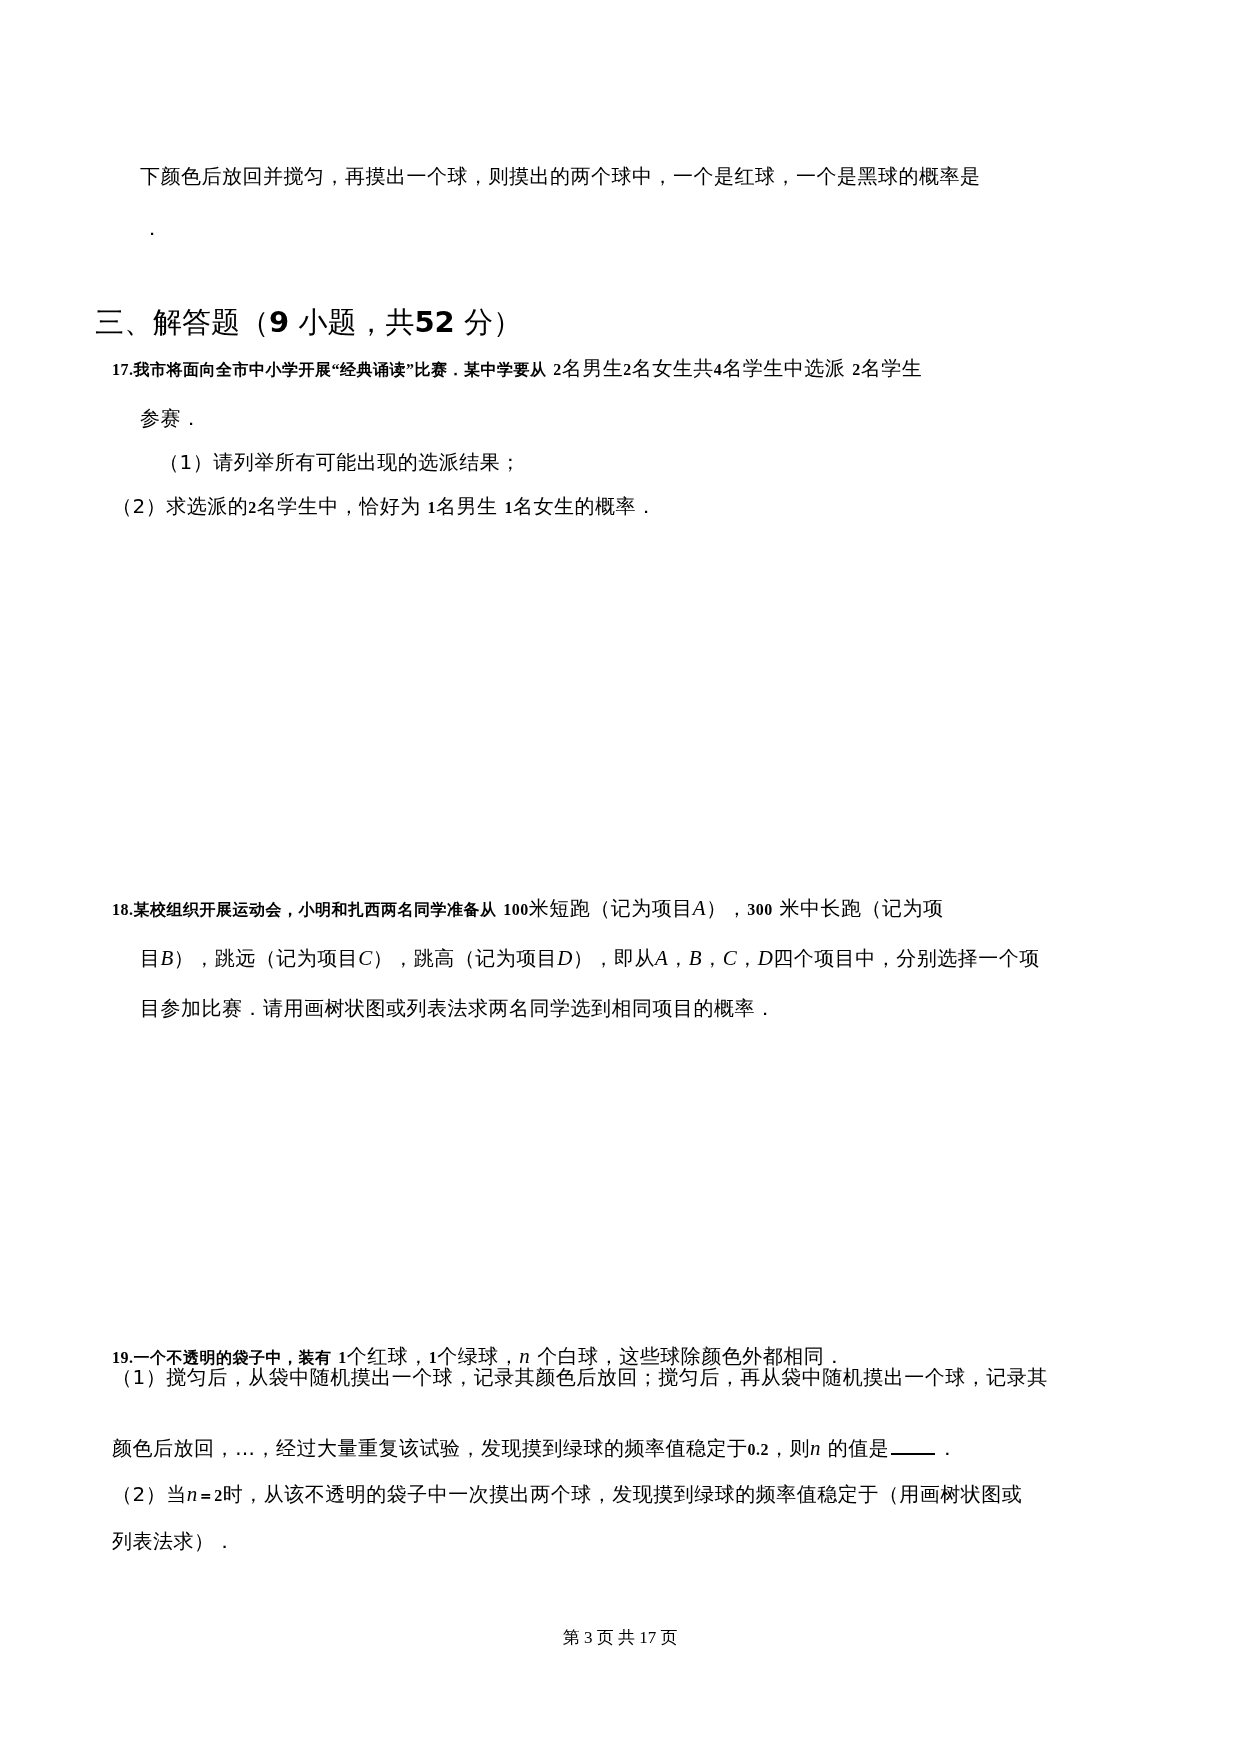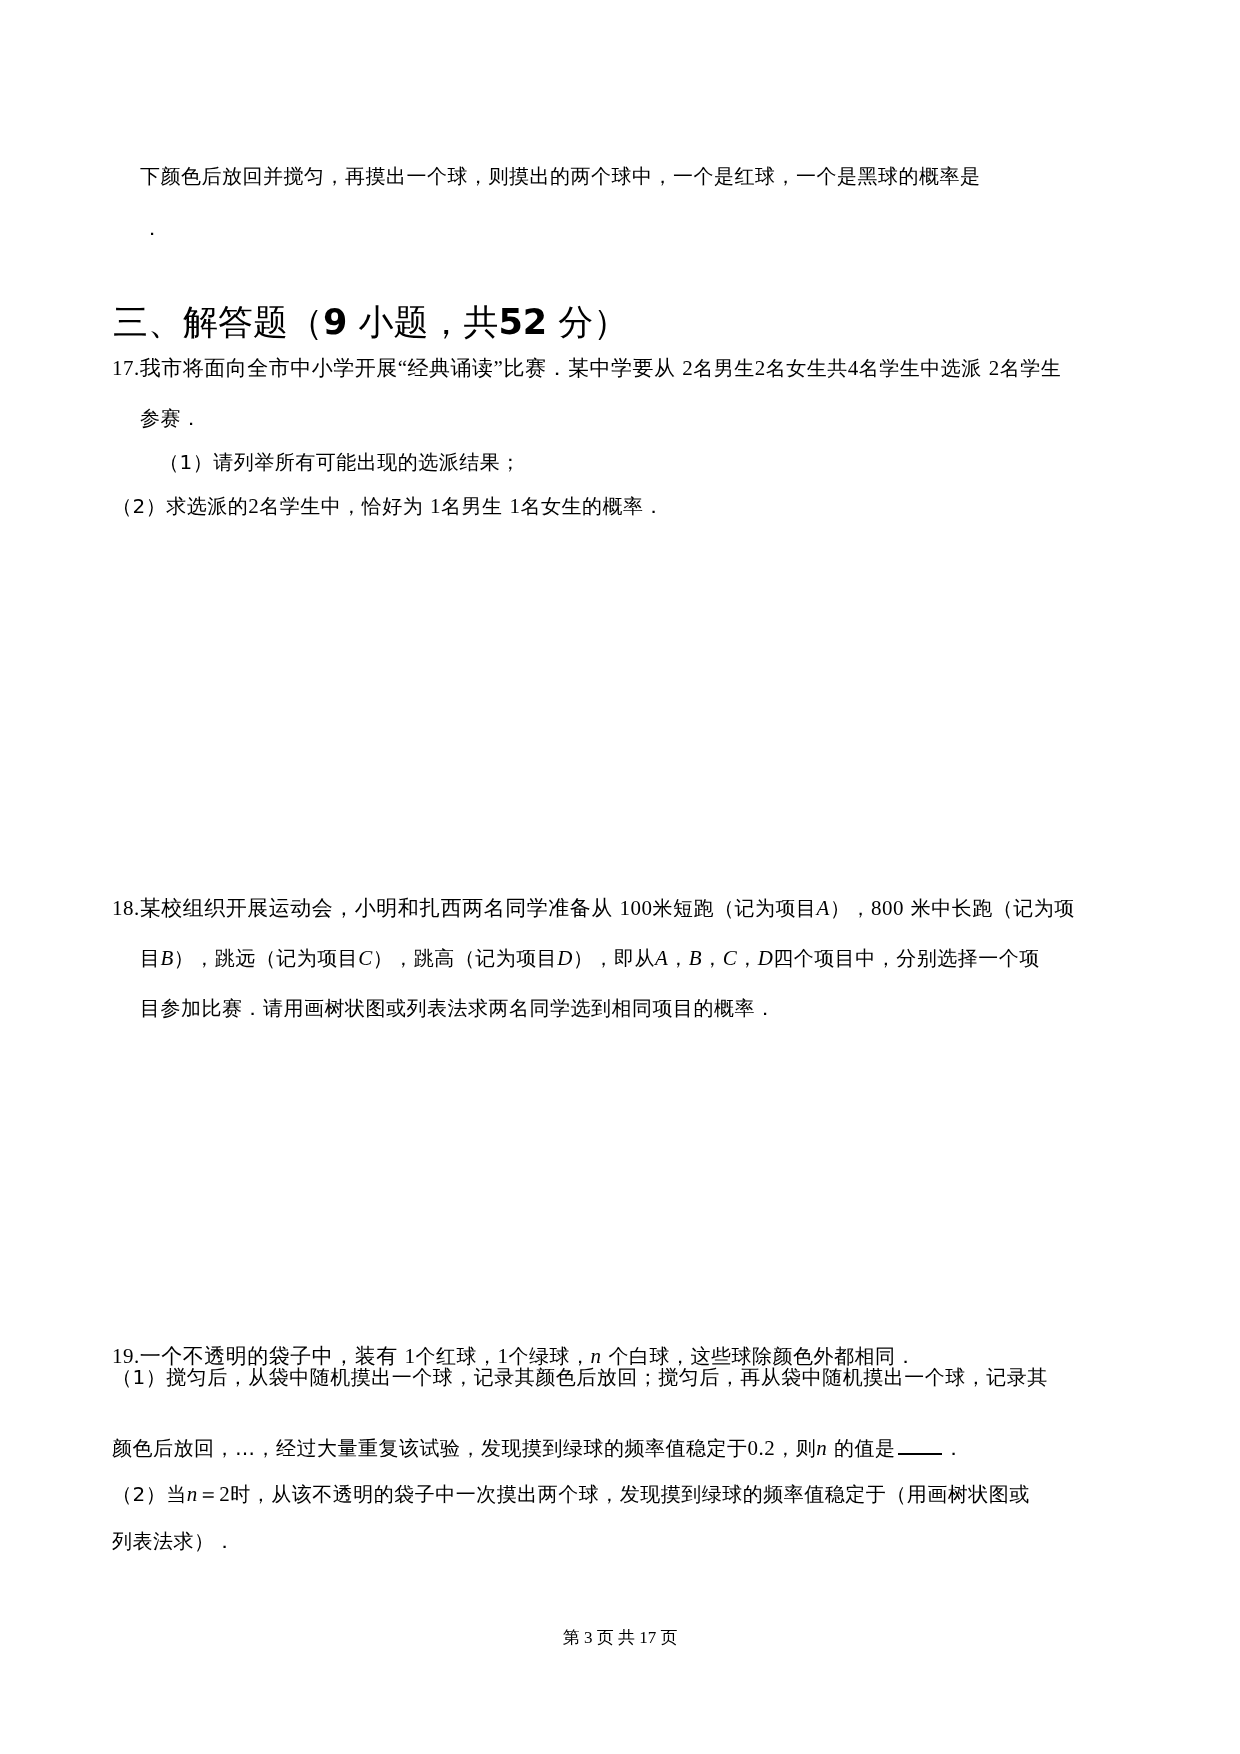--- a/index.html
+++ b/index.html
@@ -23,32 +23,33 @@
     }
     .line {
       position: absolute;
       font-size: 20px;
       line-height: 28px;
       white-space: nowrap;
       letter-spacing: 0.5px;
     }
     .num {
       font-family: "Liberation Serif", "DejaVu Serif", serif;
-      font-size: 21px;
+      font-size: 16px;
+      font-weight: bold;
     }
     .var {
       font-family: "Liberation Serif", "DejaVu Serif", serif;
       font-style: italic;
       font-size: 21px;
     }
     .section-title {
       position: absolute;
-      left: 113px;
+      left: 95px;
       top: 304px;
-      font-size: 35px;
+      font-size: 29px;
       line-height: 36px;
       white-space: nowrap;
     }
     .section-title .bold {
       font-weight: bold;
       font-family: "DejaVu Sans", sans-serif;
     }
     .blank {
       display: inline-block;
       width: 44px;
@@ -101,21 +102,21 @@
     <div class="line" style="left:112px; top:492px;">
       <span>（2）求选派的</span><span class="num">2</span><span>名学生中，恰好为</span>
       <span class="num">1</span><span>名男生</span>
       <span class="num">1</span><span>名女生的概率．</span>
     </div>
   </div>
 
   <div>
     <div class="line" style="left:112px; top:894px;">
       <span class="num">18.某校组织开展运动会，小明和扎西两名同学准备从</span>
-      <span class="num">100</span><span>米短跑（记为项目</span><span class="var">A</span><span>），</span><span class="num">800</span>
+      <span class="num">100</span><span>米短跑（记为项目</span><span class="var">A</span><span>），</span><span class="num">300</span>
       <span>米中长跑（记为项</span>
     </div>
     <div class="line" style="left:140px; top:944px;">
       <span>目</span><span class="var">B</span><span>），跳远（记为项目</span><span class="var">C</span><span>），跳高（记为项目</span><span class="var">D</span><span>），即从</span><span class="var">A</span><span>，</span><span class="var">B</span><span>，</span><span class="var">C</span><span>，</span><span class="var">D</span><span>四个项目中，分别选择一个项</span>
     </div>
     <div class="line" style="left:140px; top:994px;">
       <span>目参加比赛．请用画树状图或列表法求两名同学选到相同项目的概率．</span>
     </div>
   </div>
 

